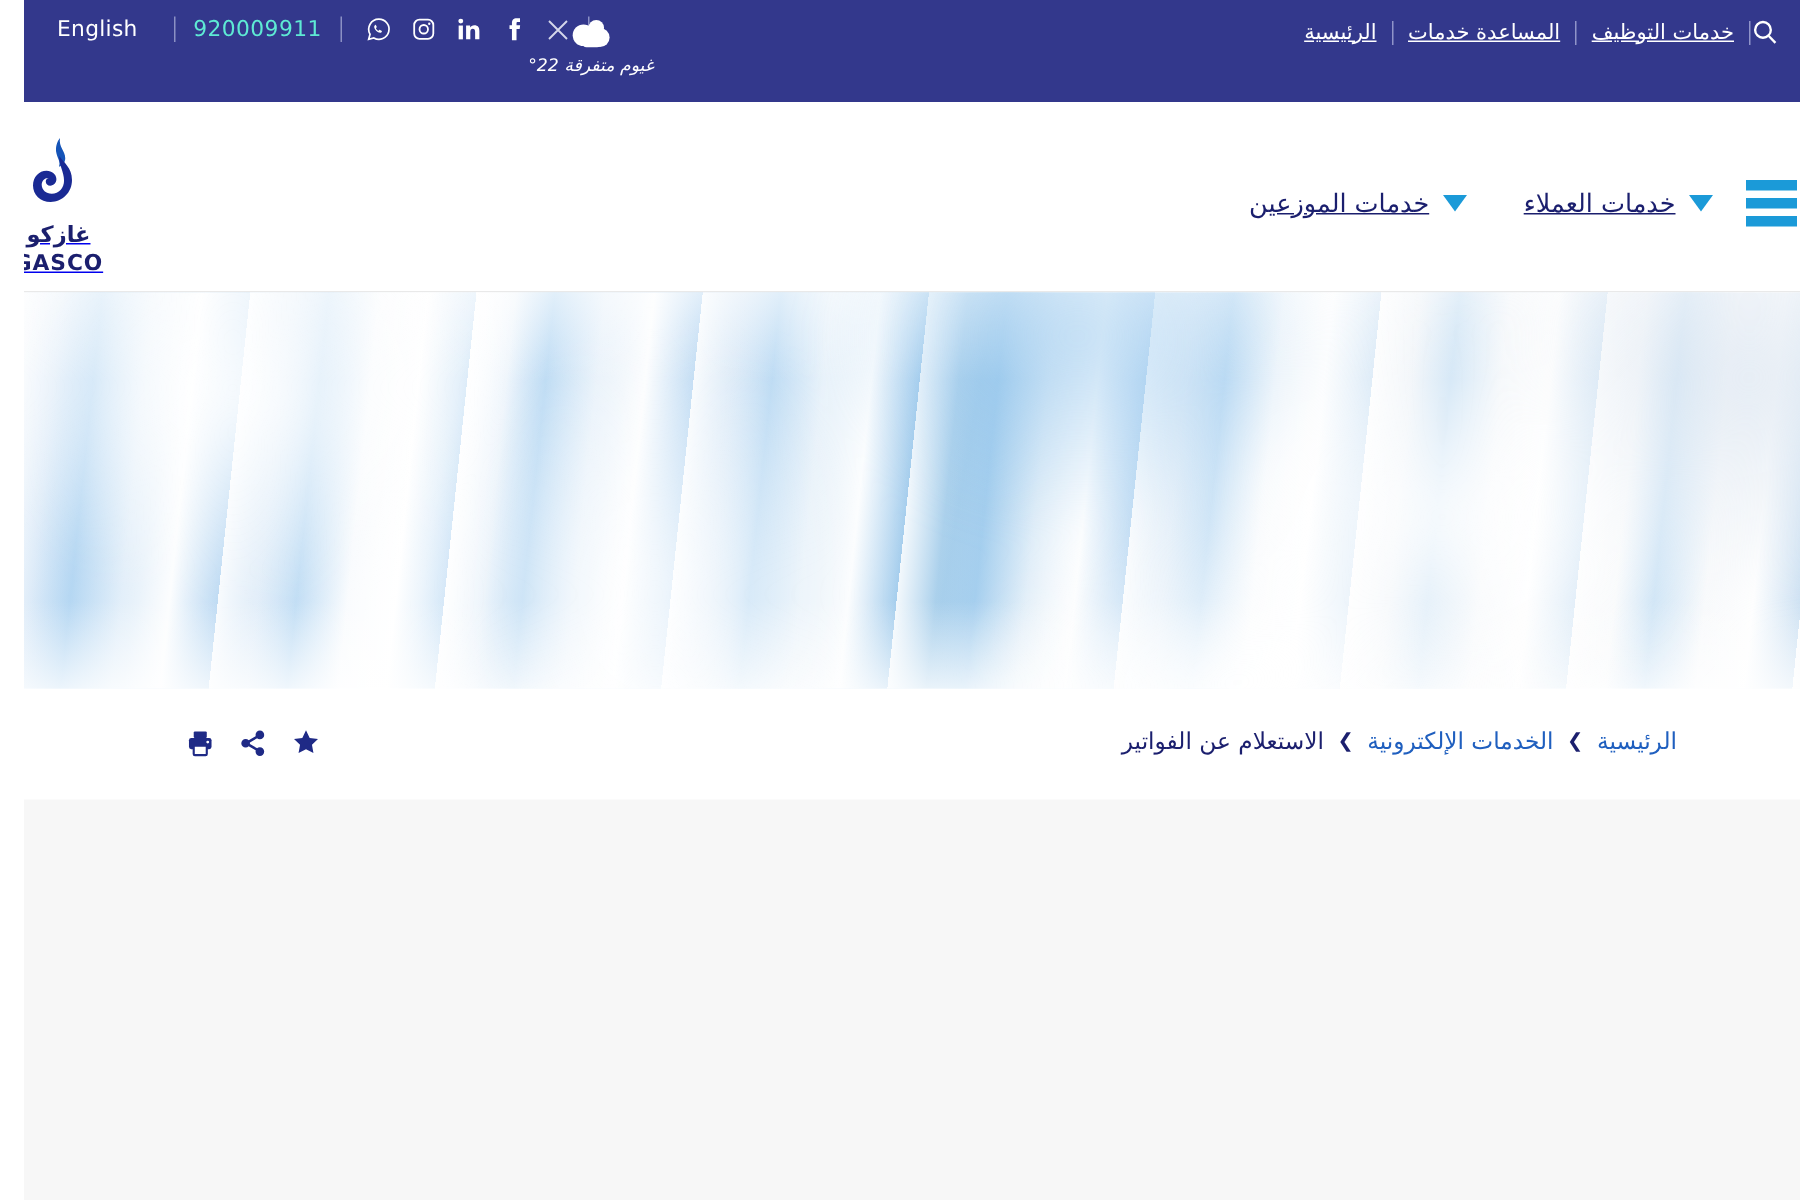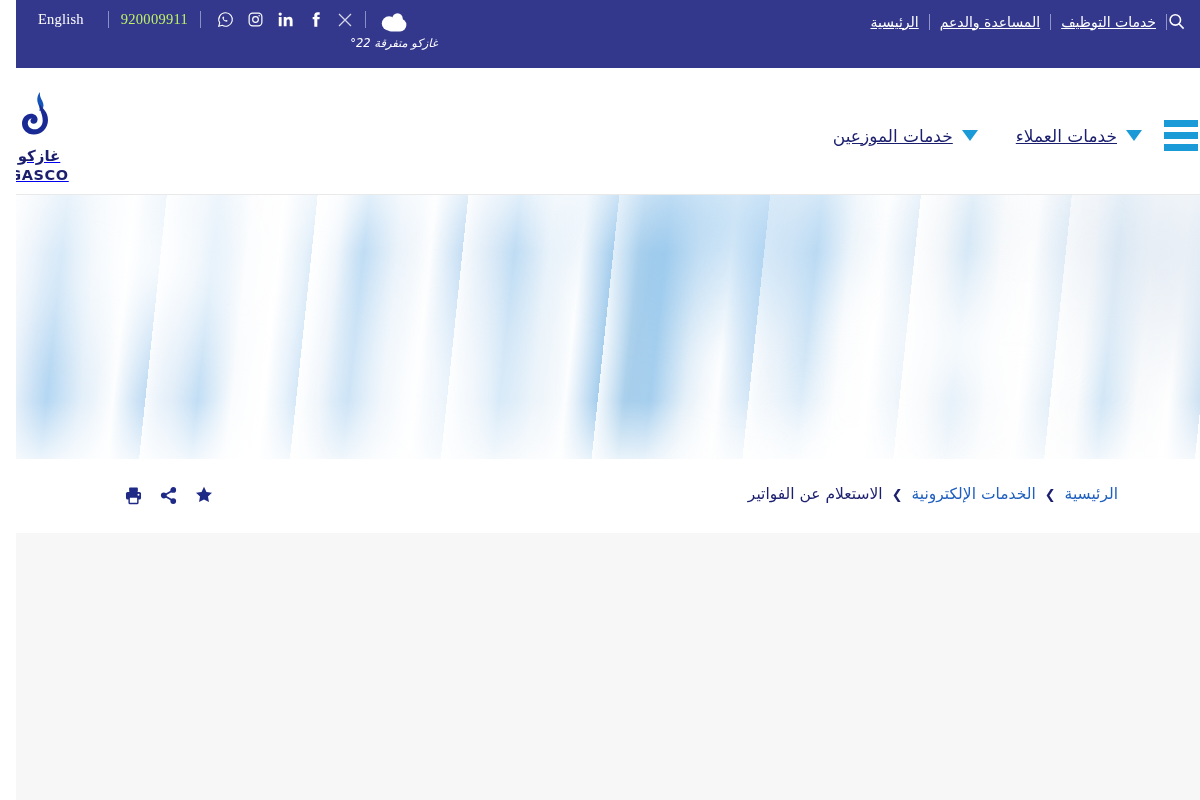--- a/index.html
+++ b/index.html
@@ -10,30 +10,30 @@
     background: #ffffff; overflow: hidden;
   }
 
   
   .topbar {
     position: absolute; top: 0; left: 0; width: 1200px; height: 68px;
     background: #33388c; color: #ffffff; direction: ltr;
   }
   .topbar-left {
     position: absolute; left: 22px; top: 11px;
-    display: flex; align-items: flex-start; gap: 0; font-family: Liberation Serif, serif;
+    display: flex; align-items: flex-end; gap: 0;
   }
   .tb-lang {
     font-size: 14.5px; color: #fff; letter-spacing: .2px; padding: 0 12px 0 0;
   }
   .tb-sep {
     display: inline-block; width: 1px; height: 17px;
     background: #8b90c4; margin: 0 12px;
   }
-  .tb-phone { font-size: 14.5px; color:#bef264; letter-spacing:.3px; }
+  .tb-phone { font-size: 14.5px; color:#5eead4; letter-spacing:.3px; }
   .social { display: flex; align-items: center; gap: 13px; margin-left: 4px; }
   .social svg { display: block; }
 
   .weather {
     position: absolute; left: 318px; top: 8px; width: 120px;
     text-align: center; color: #ffffff; direction: rtl;
   }
   .weather-icon { height: 26px; display:flex; justify-content:center; align-items:flex-end; }
   .weather-text {
     font-size: 11.5px; font-style: italic; margin-top: 2px; white-space: nowrap;
@@ -182,36 +182,36 @@
   <div class="weather">
     <div class="weather-icon">
       <svg width="34" height="24" viewBox="0 0 34 24" fill="#ffffff">
         <circle cx="20.5" cy="8.5" r="5.2"></circle>
         <circle cx="12" cy="13.5" r="7.2"></circle>
         <circle cx="23" cy="15" r="6.4"></circle>
         <rect x="11" y="15" width="13" height="6.5" rx="3"></rect>
       </svg>
     </div>
     <div class="weather-text">
-      <span>غازكو متفرقة</span>
+      <span>غيوم متفرقة</span>
       <span class="deg">22°</span>
     </div>
   </div>
 
   <div class="topbar-right">
     <span class="search-btn">
       <svg width="19" height="19" viewBox="0 0 24 24" fill="none" stroke="#ffffff" stroke-width="2">
         <circle cx="10.5" cy="10" r="6.6"></circle>
         <path d="M15.4 15.2L21 21"></path>
       </svg>
     </span>
     <span class="tb-vsep"></span>
     <a class="tb-link" href="#">خدمات التوظيف</a>
     <span class="tb-vsep"></span>
-    <a class="tb-link" href="#">المساعدة والدعم</a>
+    <a class="tb-link" href="#">المساعدة خدمات</a>
     <span class="tb-vsep"></span>
     <a class="tb-link" href="#">الرئيسية</a>
   </div>
 </div>
 
 <div class="header">
 
   <a class="logo" href="#">
     <span class="logo-mark">
       <svg width="40" height="56" viewBox="0 0 40 56" fill="none">

